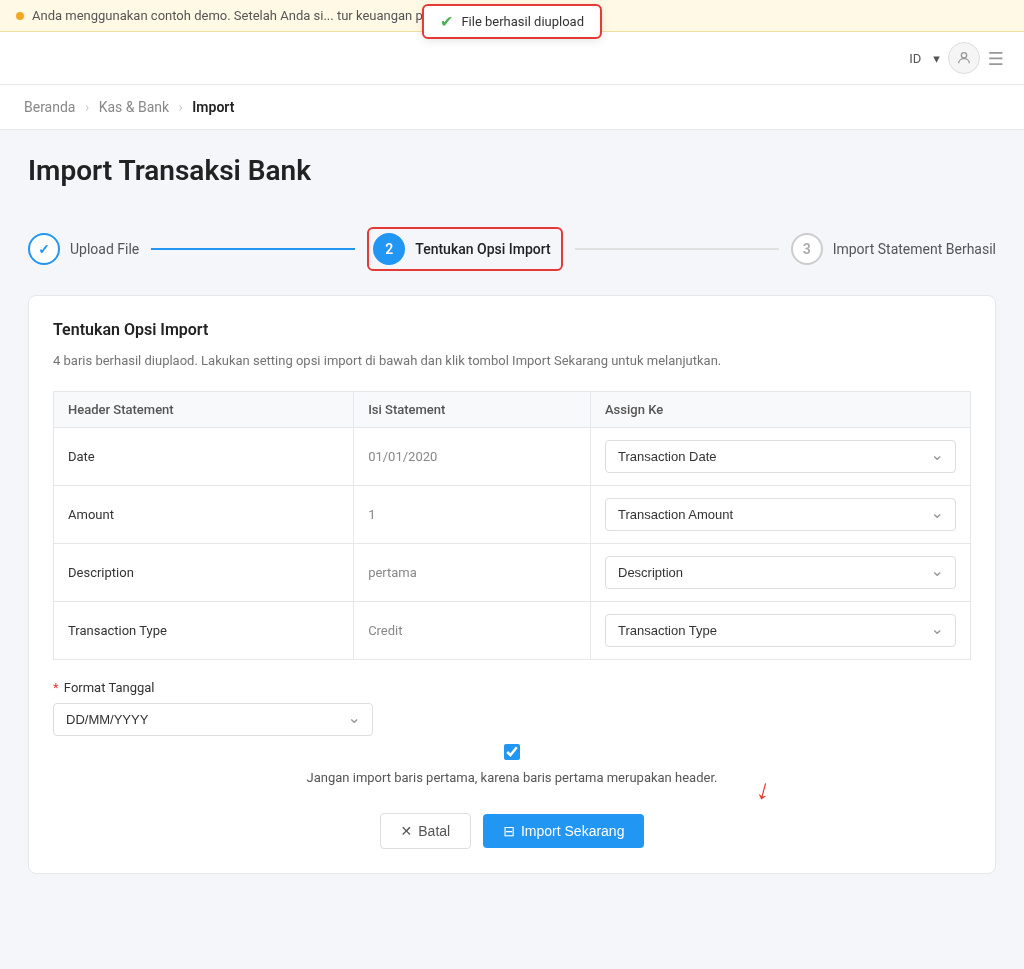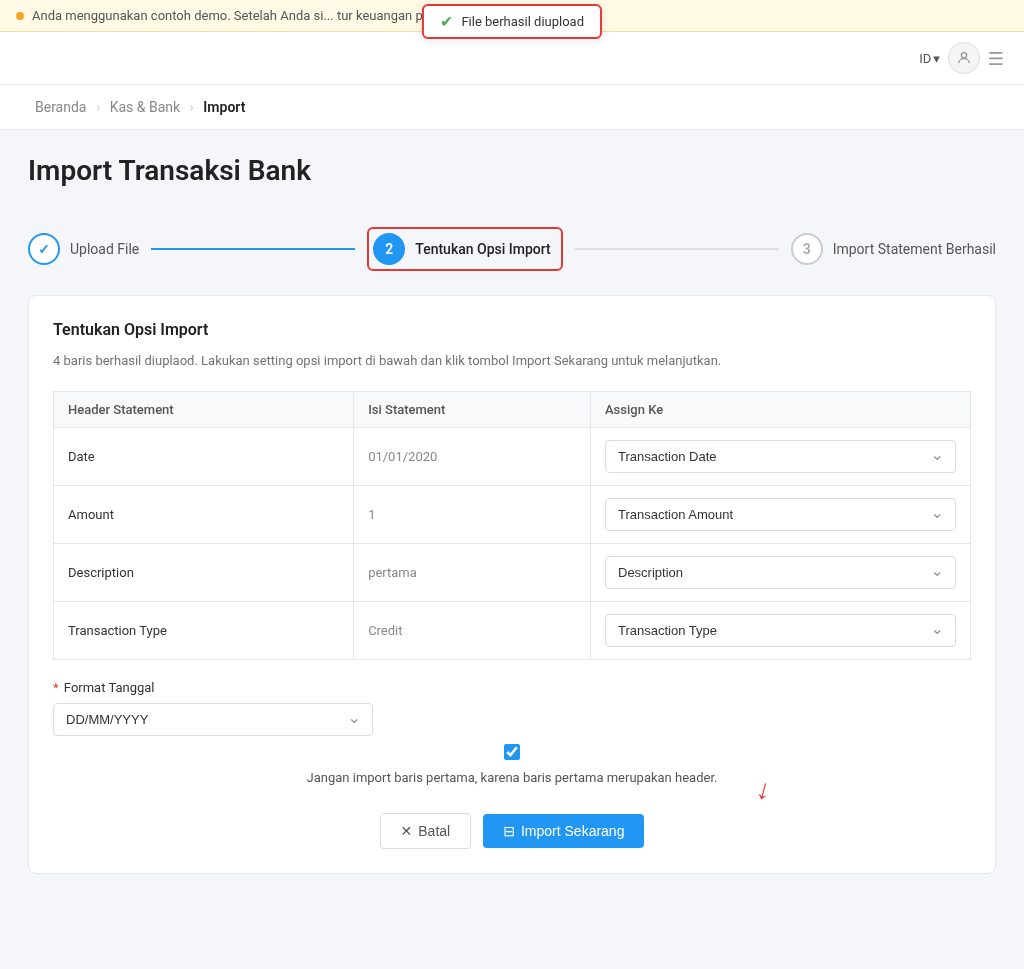--- a/index.html
+++ b/index.html
@@ -55,38 +55,38 @@
       display: flex;
       justify-content: flex-end;
       align-items: center;
       gap: 8px;
     }
     .lang-selector {
       font-size: 13px;
       color: #555;
       display: flex;
       align-items: flex-end;
-      gap: 2px;
+      gap: 12px;
       cursor: pointer;
     }
     .avatar-btn {
       width: 32px; height: 32px;
       border-radius: 50%;
       border: 1px solid #ddd;
       background: #f5f5f5;
       display: flex;
       align-items: center;
       justify-content: center;
       cursor: pointer;
       color: #777;
     }
 
     
     .breadcrumb {
-      padding: 14px 35px;
+      padding: 14px 24px;
       font-size: 14px;
       color: #888;
       background: white;
       border-bottom: 1px solid #e5e7eb;
     }
     .breadcrumb a { color: #888; text-decoration: none; }
     .breadcrumb .sep { margin: 0 6px; color: #ccc; }
     .breadcrumb .current { color: #222; font-weight: 600; }
 
     

